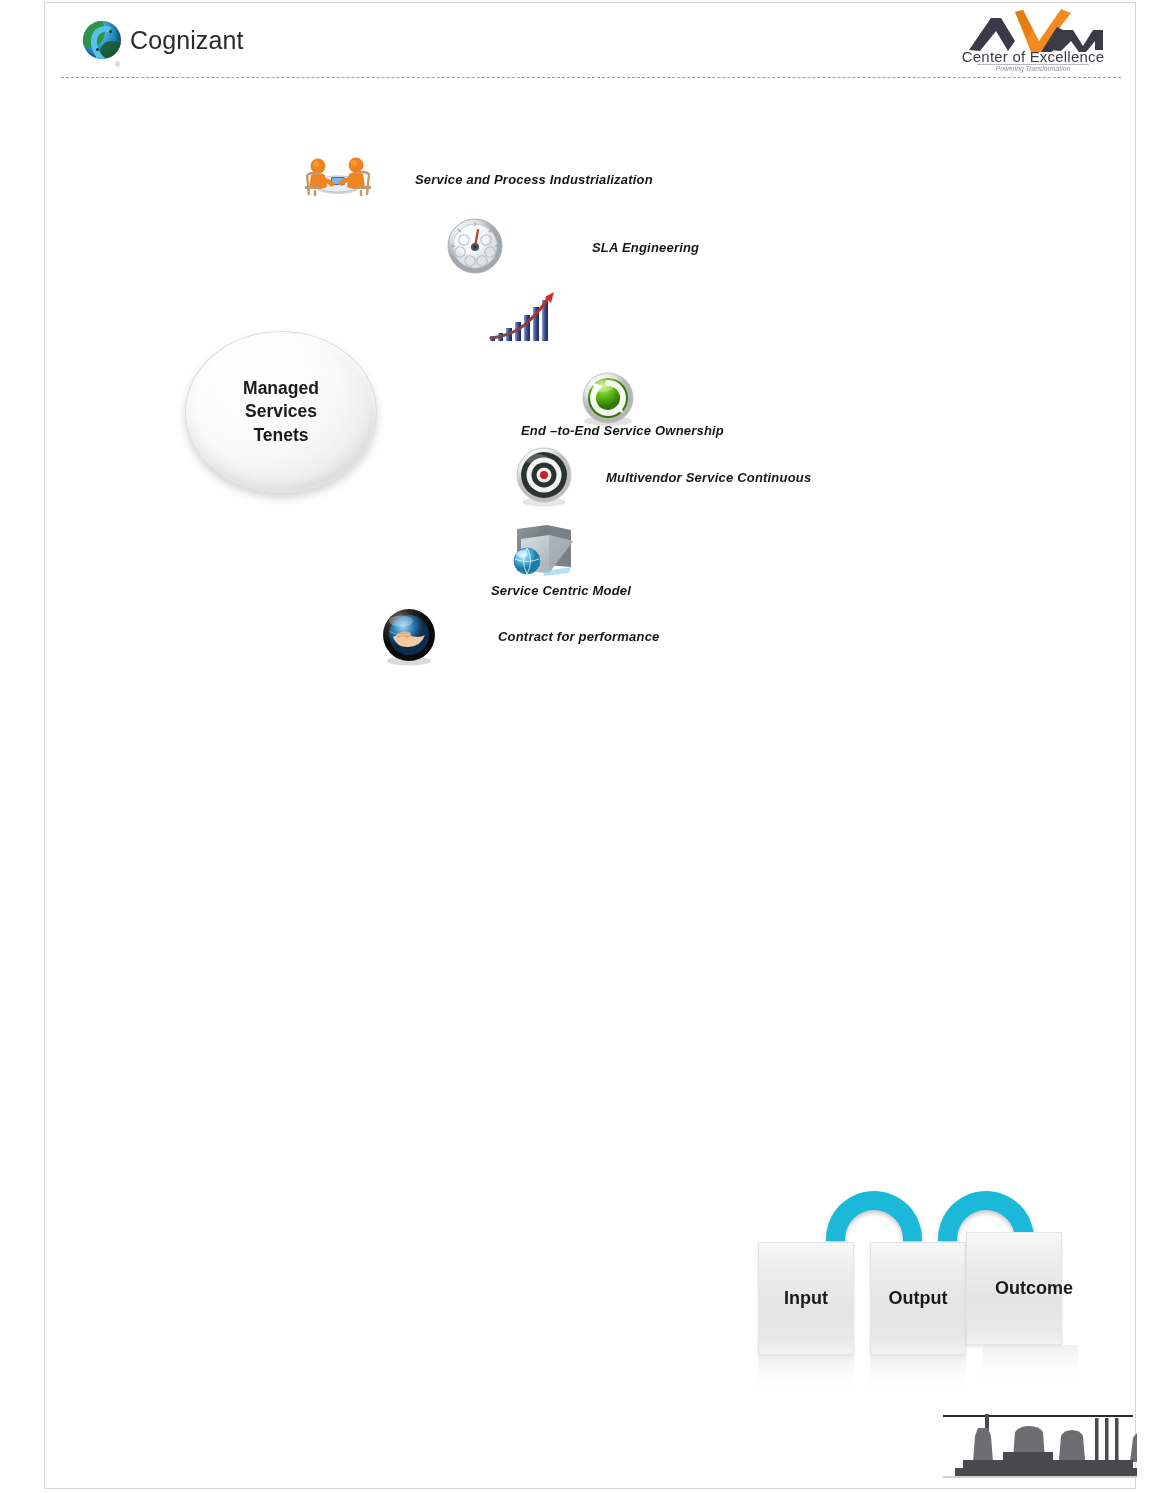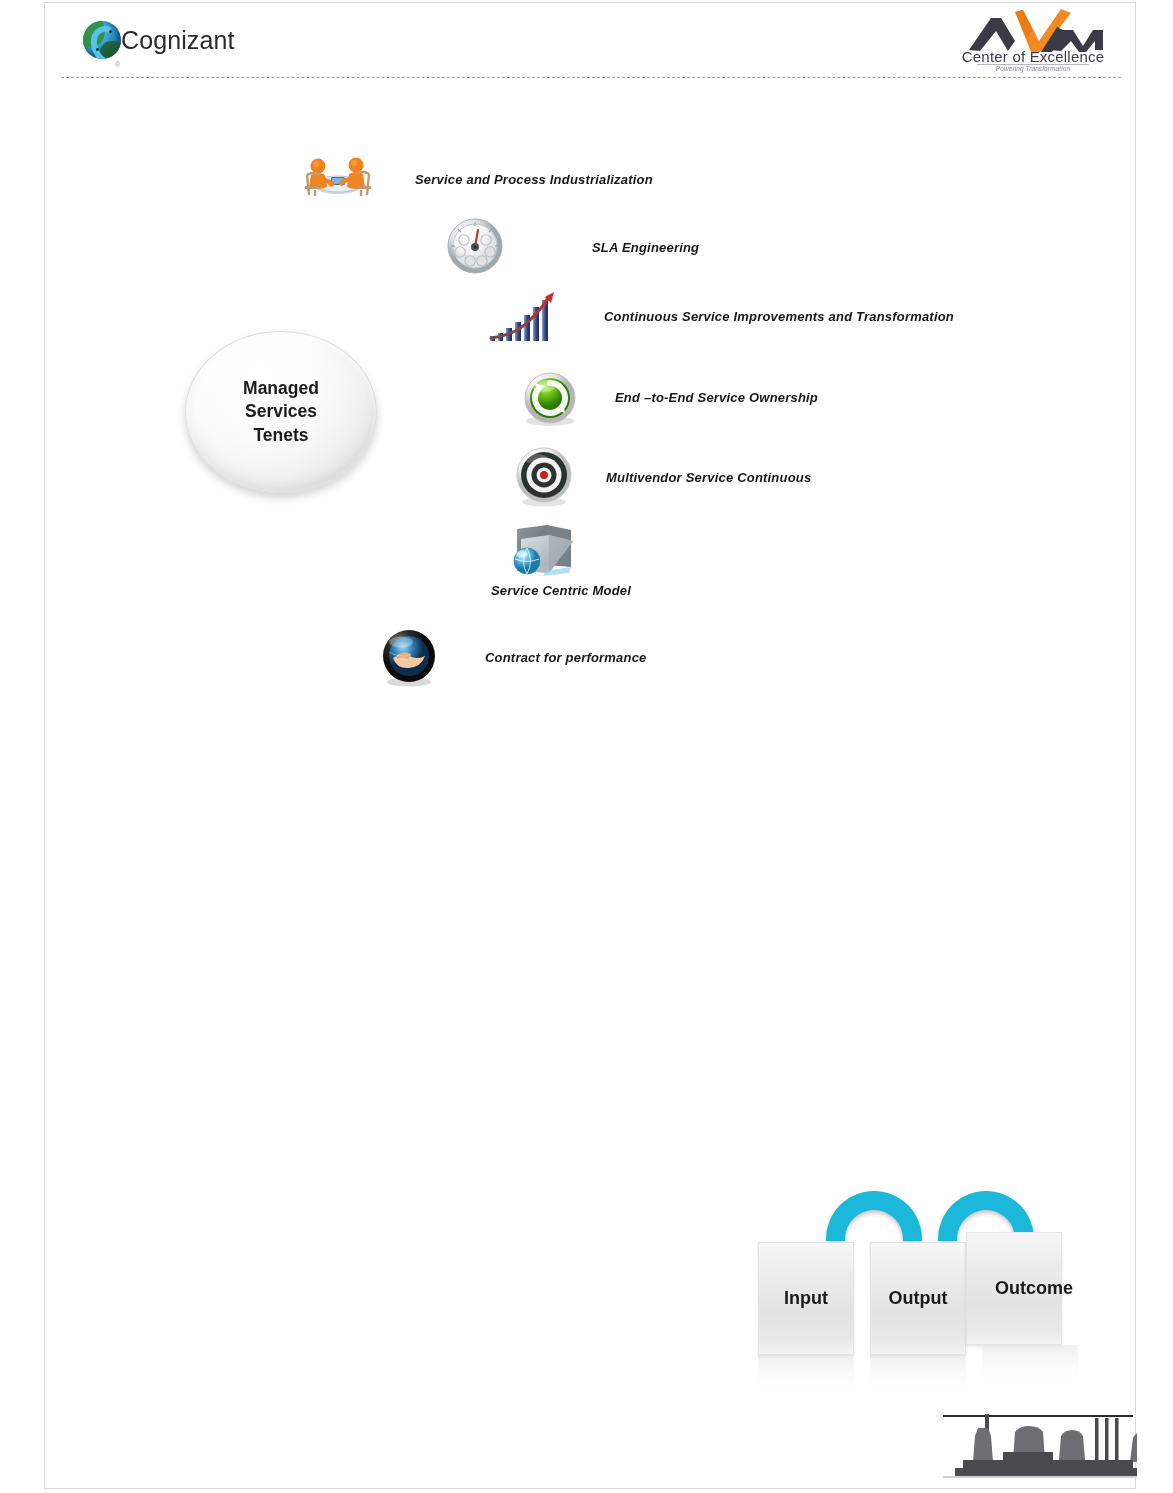--- a/index.html
+++ b/index.html
@@ -33,20 +33,21 @@
     left: 0; top: 0;
     width: 100%;
     height: 76px;
   }
   #cognizant-logo {
     position: absolute;
     left: 38px;
     top: 18px;
     display: flex;
     align-items: center;
+    gap: 9px;
   }
   .globe {
     width: 38px; height: 38px;
     border-radius: 50%;
     background:
       radial-gradient(circle at 32% 28%, #7fd4ef 0%, #49b6e0 24%, #2f93c7 44%, #1d6fa3 66%, #15537c 100%);
     position: relative;
     overflow: hidden;
     box-shadow: inset -2px -2px 5px rgba(0,0,0,.35);
   }
@@ -420,24 +421,23 @@
             <rect x="18" y="38" width="6" height="13"></rect>
             <rect x="27" y="32" width="6" height="19"></rect>
             <rect x="36" y="25" width="6" height="26"></rect>
             <rect x="45" y="17" width="6" height="34"></rect>
             <rect x="54" y="10" width="6" height="41"></rect>
           </g>
           <path d="M3 48 Q26 46 42 30 T60 7" stroke="url(#arrowG)" stroke-width="3" fill="none" stroke-linecap="round"></path>
           <path d="M66 2 L57 7 L63 13 Z" fill="#cf2b2b"></path>
         </svg>
       </span>
-      <span class="tenet-label" style="margin-left:48px;">Continuous Service Improvements and Transformation</span>
-    </div>
-
-    <div class="tenet-row" style="left:470px; top:368px;">
+    </div>
+
+    <div class="tenet-row" style="left:446px; top:368px;flex-direction:column;">
       <span class="tenet-icon ico-refresh">
         <svg width="70" height="56" viewBox="0 0 70 56">
           <defs>
             <radialGradient id="rOuter" cx="35%" cy="25%">
               <stop offset="0%" stop-color="#ffffff"></stop>
               <stop offset="60%" stop-color="#e7e7e7"></stop>
               <stop offset="100%" stop-color="#b5b5b5"></stop>
             </radialGradient>
             <radialGradient id="rInner" cx="38%" cy="22%">
               <stop offset="0%" stop-color="#b9ef60"></stop>
@@ -505,21 +505,21 @@
           <path d="M40 14 L64 20 L40 52 Z" fill="#9fa9af" opacity=".7"></path>
           <path d="M36 50 L62 46 L60 52 L34 55 Z" fill="#9ad6ee" opacity=".75"></path>
           <circle cx="18" cy="40" r="13" fill="url(#gl)" stroke="#2c8ab5" stroke-width=".8"></circle>
           <path d="M6 38 q12 5 24 0 M18 27 q-7 13 0 26 M18 27 q7 13 0 26" fill="none" stroke="#ffffff" stroke-width=".9" opacity=".8"></path>
           <ellipse cx="13" cy="33" rx="6" ry="3.5" fill="#ffffff" opacity=".45"></ellipse>
         </svg>
       </span>
       <span class="tenet-label" style="margin-left:32px;">Service Centric Model</span>
     </div>
 
-    <div class="tenet-row" style="left:330px; top:625px;">
+    <div class="tenet-row" style="left:330px; top:604px;gap:13px;">
       <span class="tenet-icon ico-contract">
         <svg width="68" height="60" viewBox="0 0 68 60">
           <defs>
             <radialGradient id="cOut" cx="32%" cy="22%">
               <stop offset="0%" stop-color="#7a7a7a"></stop>
               <stop offset="45%" stop-color="#2d2d2d"></stop>
               <stop offset="100%" stop-color="#0a0a0a"></stop>
             </radialGradient>
             <radialGradient id="cIn" cx="35%" cy="28%">
               <stop offset="0%" stop-color="#9fd9f2"></stop>

